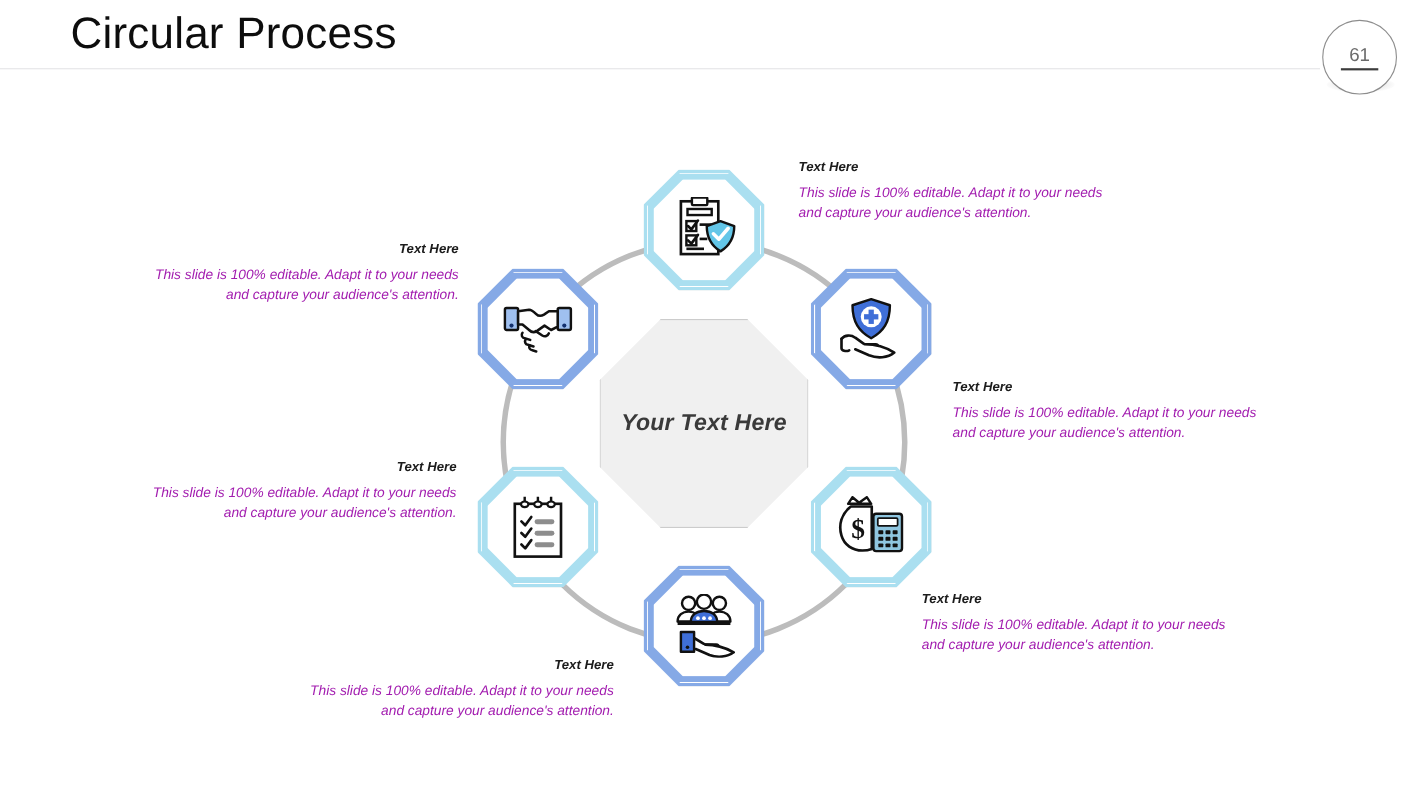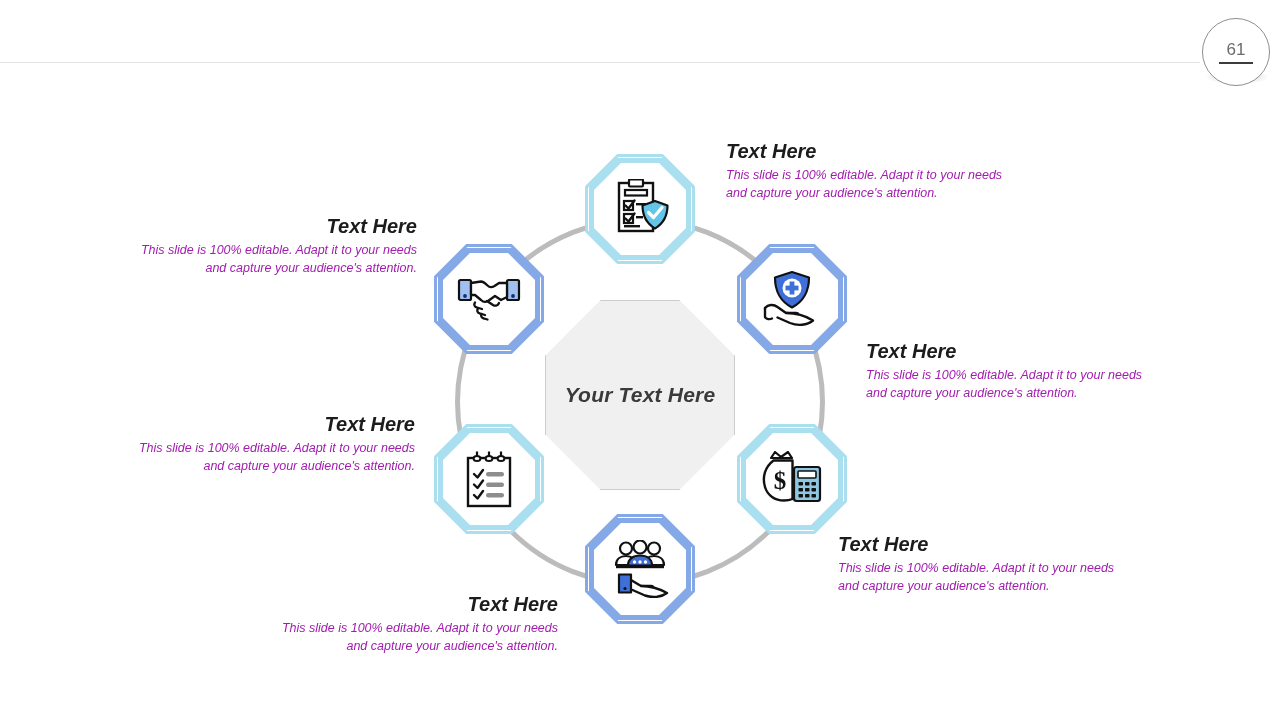--- a/index.html
+++ b/index.html
@@ -47,21 +47,21 @@
   .ring {
     position: absolute; left: 455px; top: 153px; width: 370px; height: 370px;
     border: 5px solid #bcbcbc; border-radius: 50%;
   }
 
   
   .center-oct {
     position: absolute; left: 545px; top: 226px; width: 190px; height: 190px;
     background: #f0f0f0; border: 1px solid #cccccc;
     clip-path: polygon(29.3% 0%, 70.7% 0%, 100% 29.3%, 100% 70.7%, 70.7% 100%, 29.3% 100%, 0% 70.7%, 0% 29.3%);
-    display: flex; align-items: center; justify-content: center; margin-top: 10px;
+    display: flex; align-items: center; justify-content: center;
   }
   .center-oct-label {
     font-size: 21px; font-weight: bold; font-style: italic; color: #3a3a3a;
     font-family: "Liberation Sans", sans-serif; letter-spacing: 0.2px;
   }
 
   
   .node { position: absolute; width: 110px; height: 110px; }
   .node .oct-outer {
     position: absolute; inset: 0;
@@ -86,36 +86,37 @@
     position: absolute; inset: 3px;
     clip-path: polygon(29.3% 0%, 70.7% 0%, 100% 29.3%, 100% 70.7%, 70.7% 100%, 29.3% 100%, 0% 70.7%, 0% 29.3%);
     background: rgba(255,255,255,0.0);
   }
   .blue .rim { box-shadow: inset 0 0 0 1px #ffffff; }
   .cyan .rim { box-shadow: inset 0 0 0 1px #ffffff; }
 
   
   .txt { position: absolute; width: 300px; }
   .txt .t-head {
-    font-size: 20px; font-weight: bold; font-style: italic; color: #1c1c1c;
+    font-size: 12px; font-weight: bold; font-style: italic; color: #1c1c1c;
     line-height: 22px; font-family: "Liberation Sans", sans-serif;
   }
   .txt .t-body {
     margin-top: 5px;
     font-size: 12.5px; font-style: italic; color: #a21caf;
     line-height: 17.5px; font-family: "Liberation Sans", sans-serif;
   }
   .txt.right { text-align: left; }
   .txt.left  { text-align: right; }
 </style>
 </head>
 <body>
 
 <div class="slide">
 
+  <div class="page-title">Circular Process</div>
   <div class="header-rule"></div>
 
   <div class="page-badge-wrap">
     <div class="page-badge-shadow"></div>
     <div class="page-badge">
       <div class="page-badge-num">61</div>
       <div class="page-badge-underline"></div>
     </div>
   </div>
 

